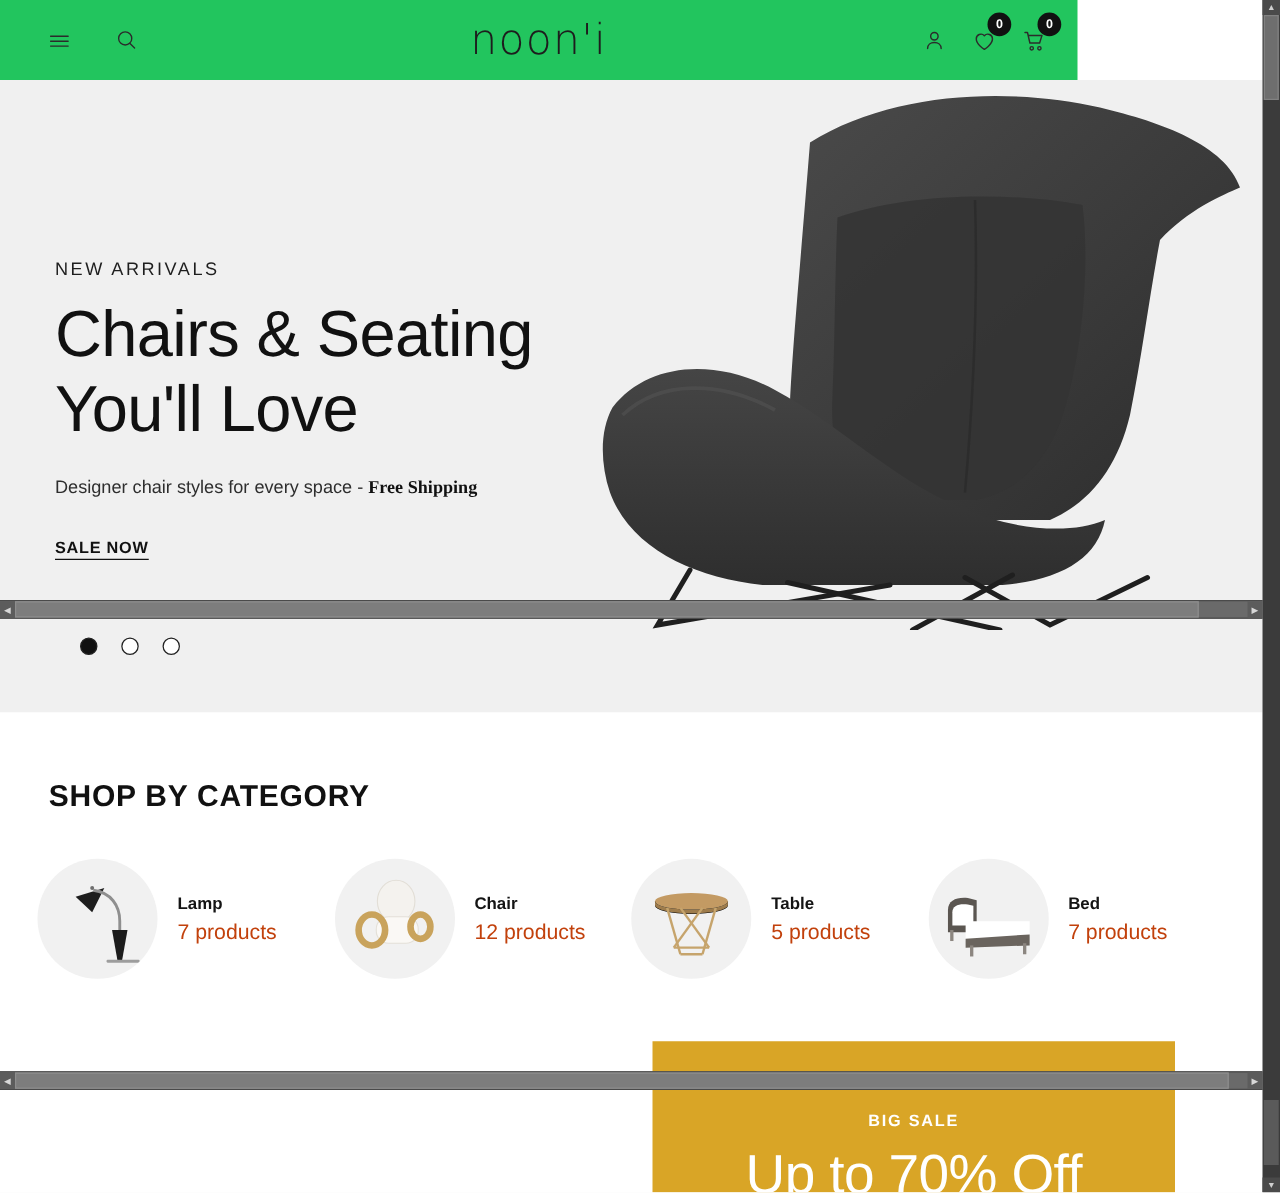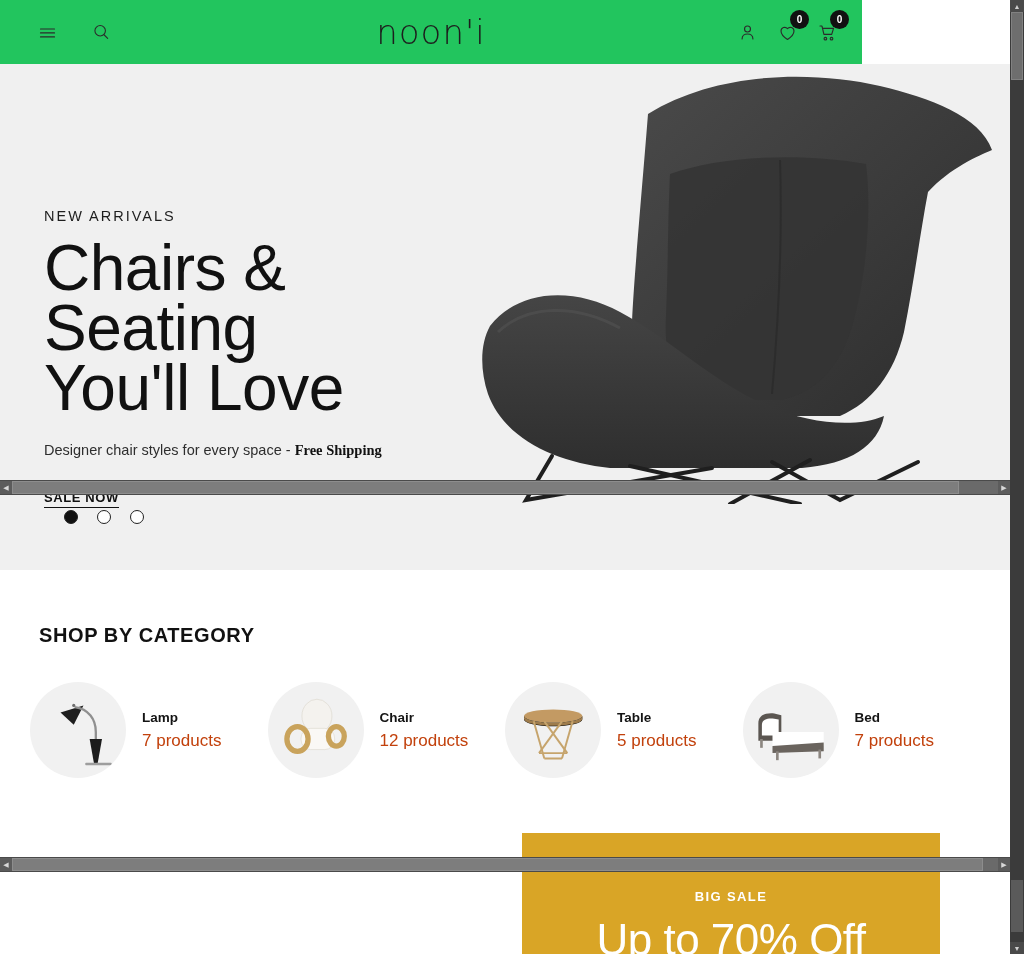--- a/index.html
+++ b/index.html
@@ -60,21 +60,21 @@
     width: 1010px; height: 506px;
     background: #f0f0f0; overflow: hidden;
   }
   .hero-copy { position: absolute; left: 44px; top: 124px; width: 470px; margin-top: 20px; }
   .eyebrow {
     font-size: 14.5px; letter-spacing: 2.0px; font-weight: 400;
     color: #1e1e1e; text-transform: uppercase;
   }
   .hero-title {
     margin-top: 14px;
-    font-size: 64px; line-height: 60px; font-weight: 400;
+    font-size: 52px; line-height: 60px; font-weight: 400;
     letter-spacing: -0.5px; color: #111;
   }
   .hero-sub {
     margin-top: 22px; font-size: 14.5px; color: #2e2e2e; line-height: 1.4;
   }
   .hero-sub b { font-weight: 700; color:#111;font-family:Liberation Serif, serif; }
   .shop-now {
     display: inline-block; margin-top: 30px;
     font-size: 13px; font-weight: 700; letter-spacing: 0.6px;
     color: #111; text-decoration: none;
@@ -90,21 +90,21 @@
   .dot {
     width: 14px; height: 14px; border-radius: 50%;
     border: 1.5px solid #222; background: #fff; cursor: pointer;
   }
   .dot.active { background: #111; }
 
   
   .cat-section { position: absolute; top: 570px; left: 0; width: 1010px; background: #fff; }
   .section-title {
     margin: 54px 0 0 39px;
-    font-size: 20px; font-weight: 700; letter-spacing: 0.6px; color: #111;
+    font-size: 24px; font-weight: 700; letter-spacing: 0.6px; color: #111;
   }
   .cat-row {
     margin-top: 35px; display: flex; padding: 0 30px 0 30px;
   }
   .cat-card {
     flex: 1 1 0; display: flex; align-items: center; gap: 16px; cursor: pointer;
   }
   .cat-thumb {
     width: 96px; height: 96px; border-radius: 50%;
     background: #f1f1f1; flex: 0 0 96px;

